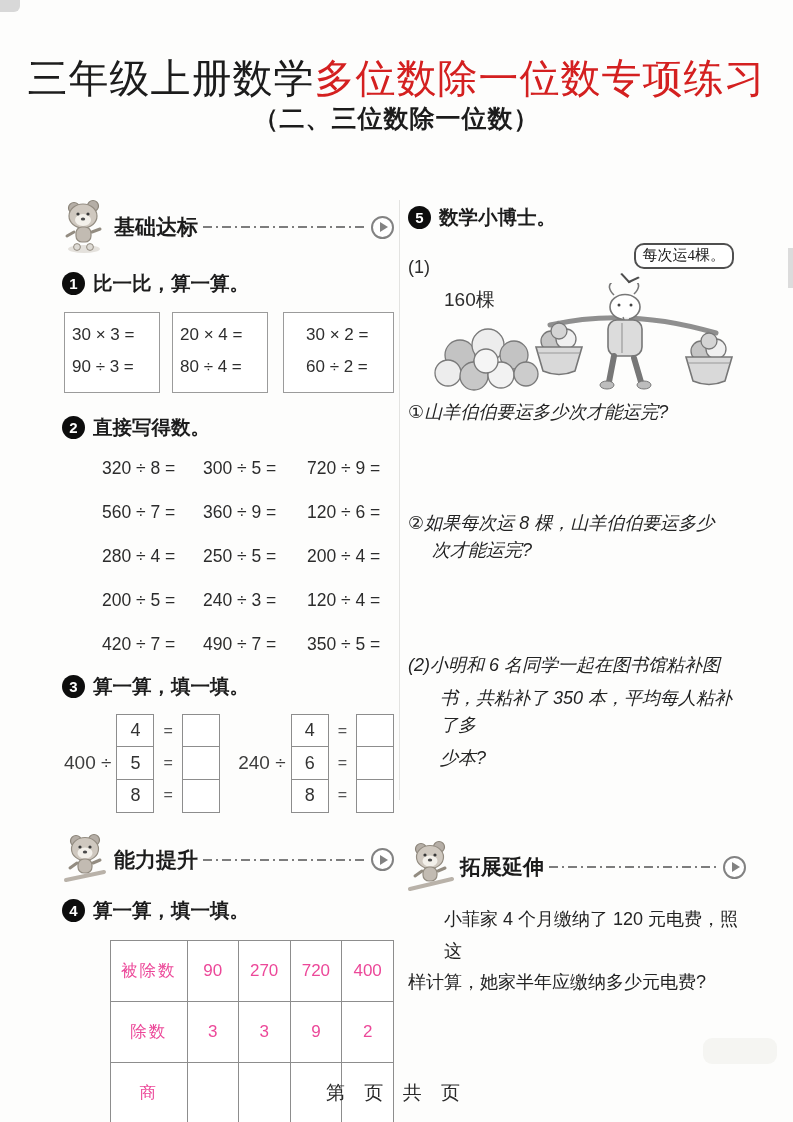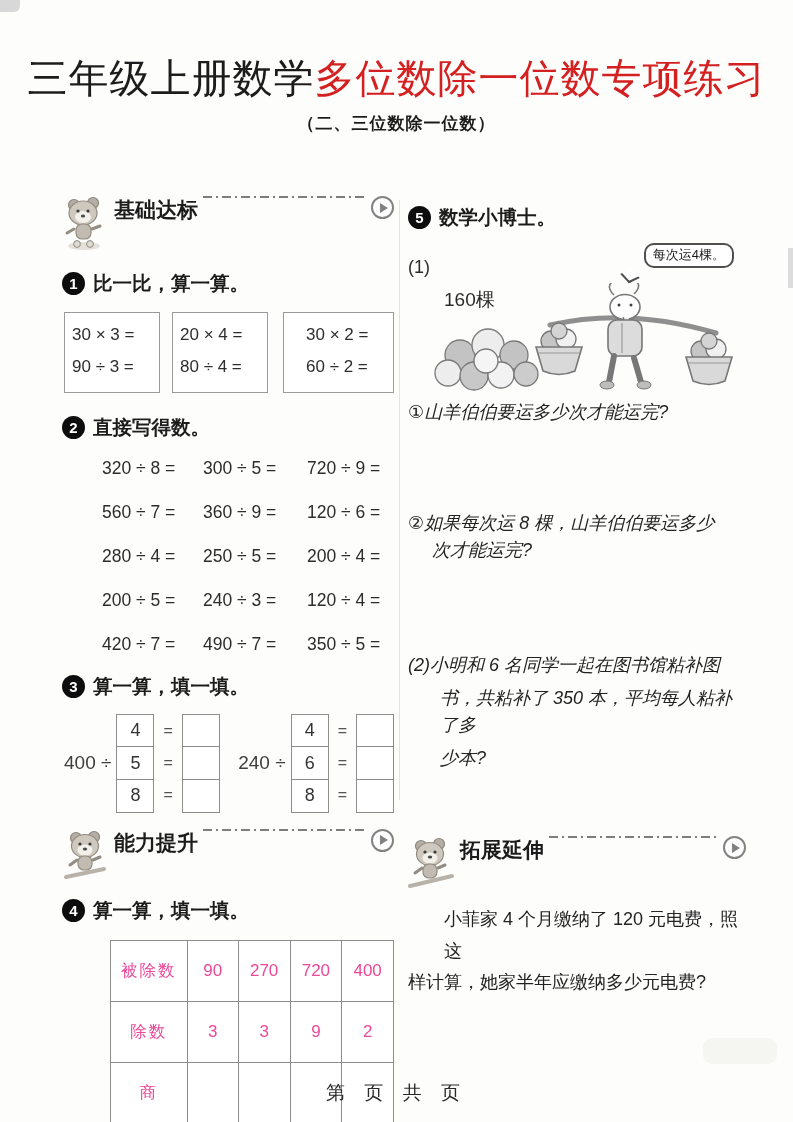--- a/index.html
+++ b/index.html
@@ -8,30 +8,30 @@
     background:#fdfdfc;color:#1c1c1c;
     font-family:"Liberation Sans","DejaVu Sans",sans-serif;
   }
   .scan-smudge-tl{position:absolute;left:0;top:0;width:20px;height:12px;background:#d8d8d8;border-radius:0 0 6px 0;}
   .scan-smudge-r{position:absolute;right:0;top:248px;width:5px;height:40px;background:#dcdcdc;}
 
   
   .title{position:absolute;top:24px;left:0;width:100%;text-align:center;
     font-size:40px;font-weight:400;letter-spacing:1px;white-space:nowrap;}
   .title .red{color:#d42020;}
-  .subtitle{position:absolute;top:112px;left:0;width:100%;text-align:center;
-    font-size:17px;font-weight:700;letter-spacing:1px;}
+  .subtitle{position:absolute;top:102px;left:0;width:100%;text-align:center;
+    font-size:25px;font-weight:700;letter-spacing:1px;}
 
   
   .col-left{position:absolute;left:62px;top:196px;width:332px;}
   .col-right{position:absolute;left:408px;top:196px;width:338px;}
   .col-divider{position:absolute;left:399px;top:200px;height:600px;width:0;border-left:1px solid #e3e3e1;}
 
   
-  .sec-head{display:flex;height:62px;}
+  .sec-head{display:flex;align-items:center;height:62px;}
   .sec-label{font-size:21px;font-weight:800;white-space:nowrap;margin-left:2px;}
   .dashline{flex:1;height:2px;margin:0 5px;
     background-image:repeating-linear-gradient(to right,#7d7d7d 0 9px,transparent 9px 13px,#7d7d7d 13px 15px,transparent 15px 19px);}
   .play{width:19px;height:19px;border:2px solid #828282;border-radius:50%;flex:none;
     display:flex;align-items:center;justify-content:center;background:#fff;}
   .play-tri{width:0;height:0;border-left:8px solid #828282;border-top:5px solid transparent;border-bottom:5px solid transparent;margin-left:2px;}
 
   
   .ex-head{display:flex;align-items:center;gap:8px;font-size:19.5px;font-weight:700;}
   .qnum{width:23px;height:23px;border-radius:50%;background:#0d0d0d;color:#fff;flex:none;
@@ -63,21 +63,21 @@
   
   .ex4-table{border-collapse:collapse;margin:16px 0 0 48px;background:#fff;}
   .ex4-table td{border:1.5px solid #8d8d8d;text-align:center;font-size:17px;color:#ec4899;}
   .ex4-table td.hd{width:77px;height:58px;font-size:16.5px;letter-spacing:2px;}
   .ex4-table td.val{width:50px;}
 
   
   .illus{position:relative;height:152px;margin-top:12px;}
   .part-label{position:absolute;left:0;top:14px;font-size:18px;color:#2c2c2c;}
   .bubble{position:absolute;right:12px;top:0;border:2px solid #4f4f4f;border-radius:10px;
-    padding:1px 7px 2px;font-size:13px;background:#fff;white-space:nowrap;z-index:2;}
+    padding:1px 7px 2px;font-size:15px;background:#fff;white-space:nowrap;z-index:2;font-family:Liberation Serif, serif;}
   .bubble-tail{position:absolute;right:110px;top:27px;width:10px;height:10px;background:#fff;
     border-left:2px solid #4f4f4f;border-bottom:2px solid #4f4f4f;transform:rotate(-25deg) skewX(18deg);z-index:1;}
   .pile-label{position:absolute;left:36px;top:44px;font-size:19px;color:#2c2c2c;}
   .illus svg{position:absolute;left:0;bottom:0;}
   .qtext{font-size:18px;color:#232323;line-height:1.5;font-style:italic;}
   .q1{margin-top:4px;}
   .q2{margin-top:84px;}
   .q2 .cont{padding-left:24px;}
   .part2{margin-top:88px;}
   .part2 .cont{padding-left:32px;}

